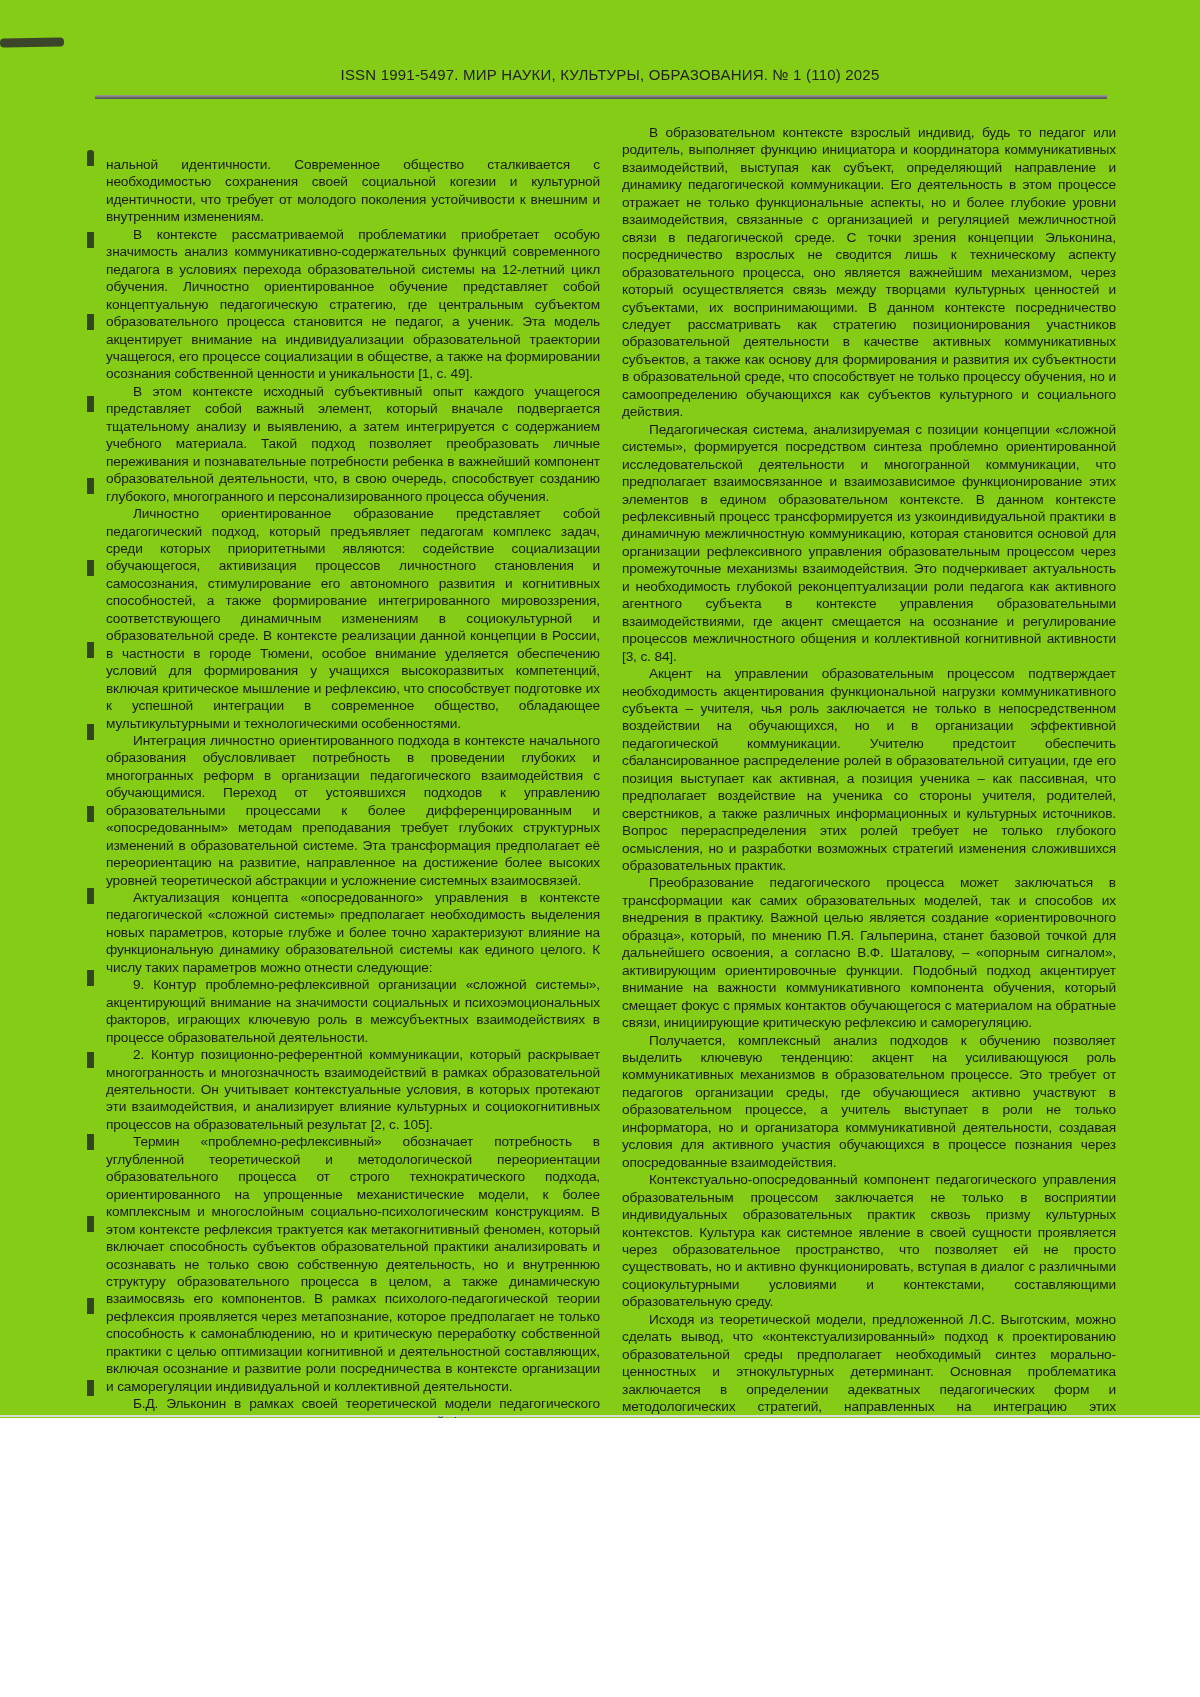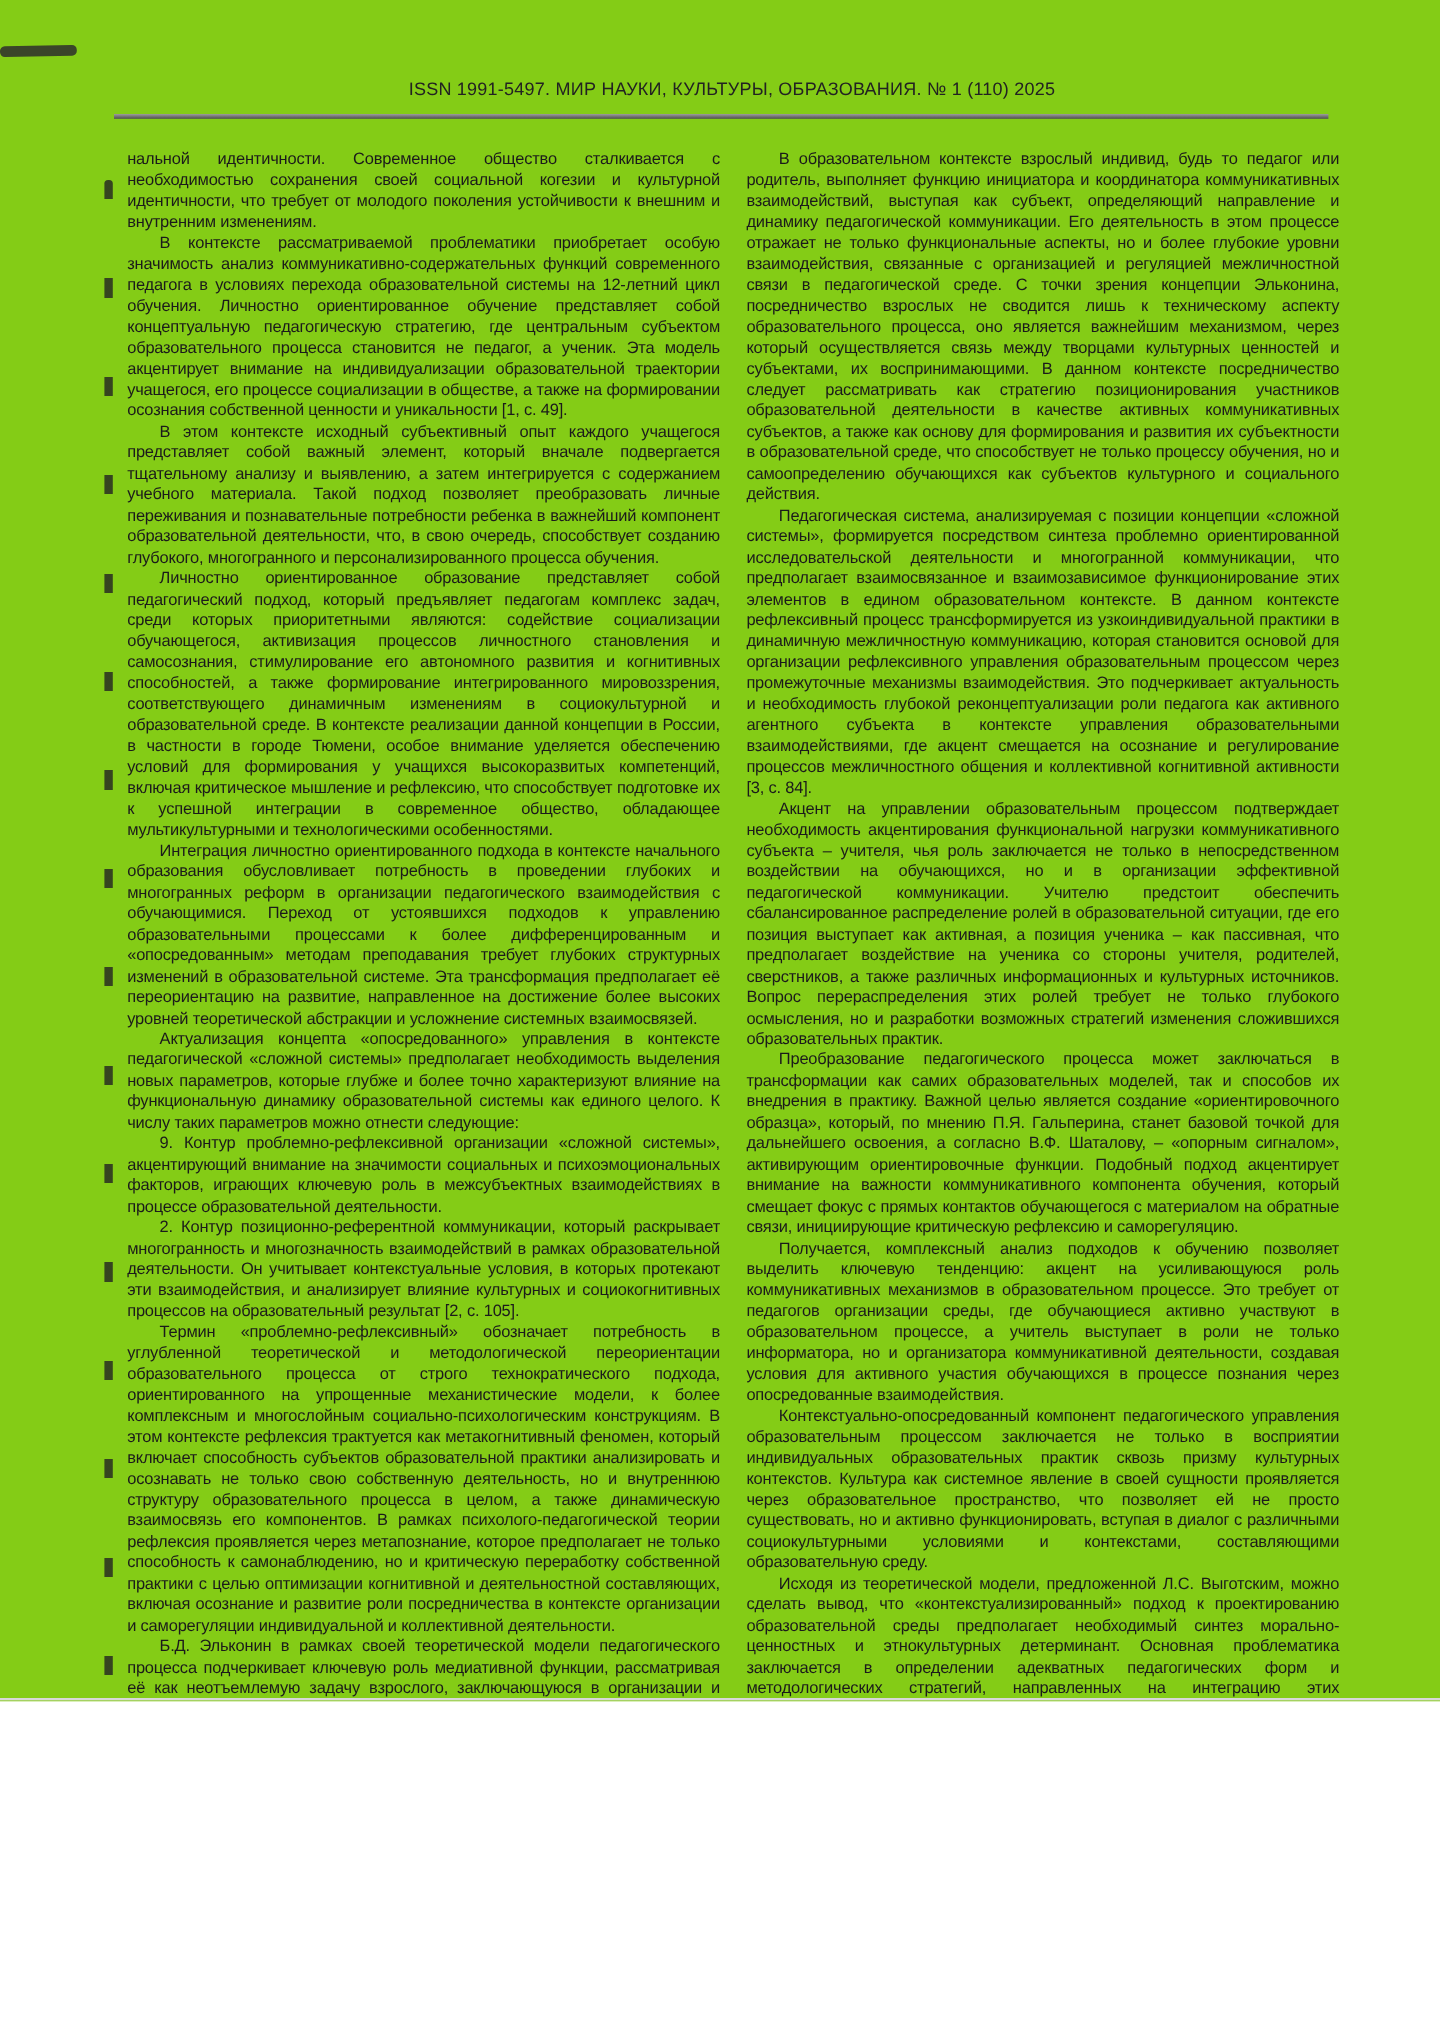--- a/index.html
+++ b/index.html
@@ -53,20 +53,21 @@
     color: #1b1b1b;
     hyphens: auto;
   }
   .col p {
     margin: 0;
     padding: 0;
     text-indent: 27px;
   }
   .col p.no-indent {
     text-indent: 0;
+    margin-top: 32px;
   }
   .page-number {
     position: absolute;
     left: 106px;
     top: 1532px;
     font-size: 15px;
     color: #222222;
   }
   
   .binding-marks {

